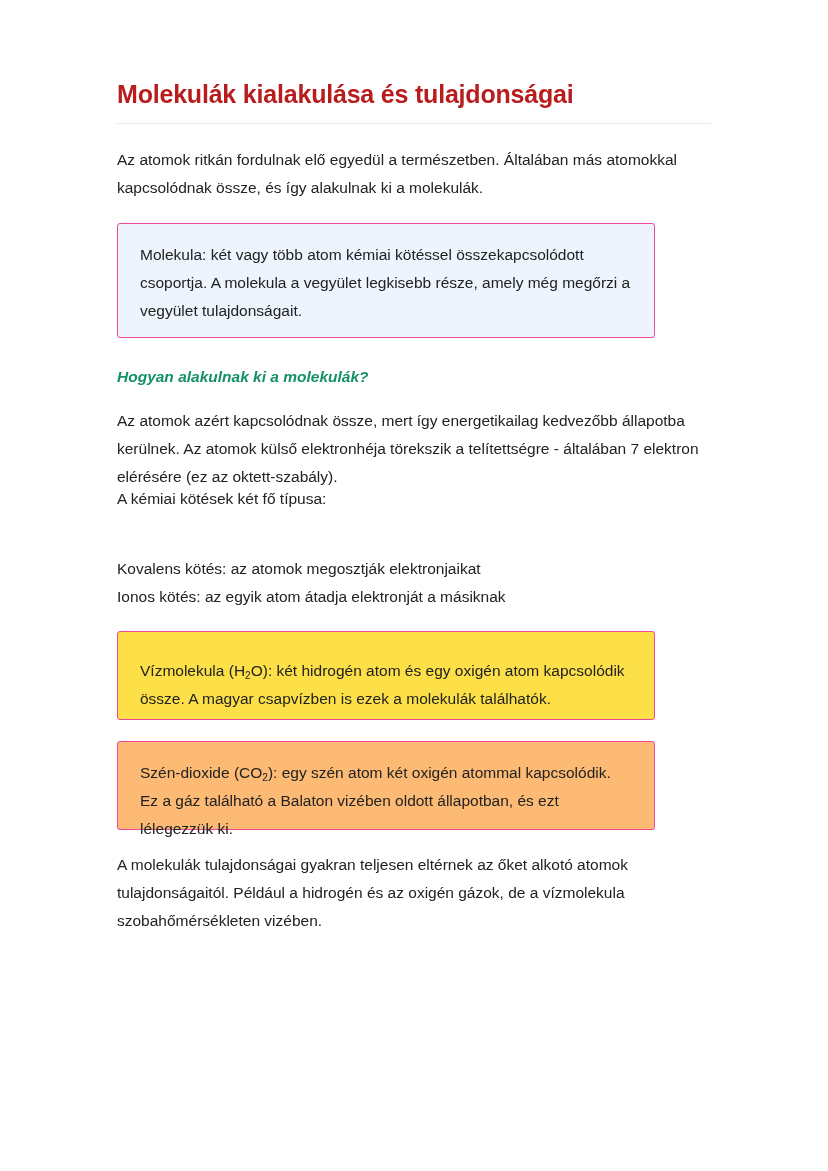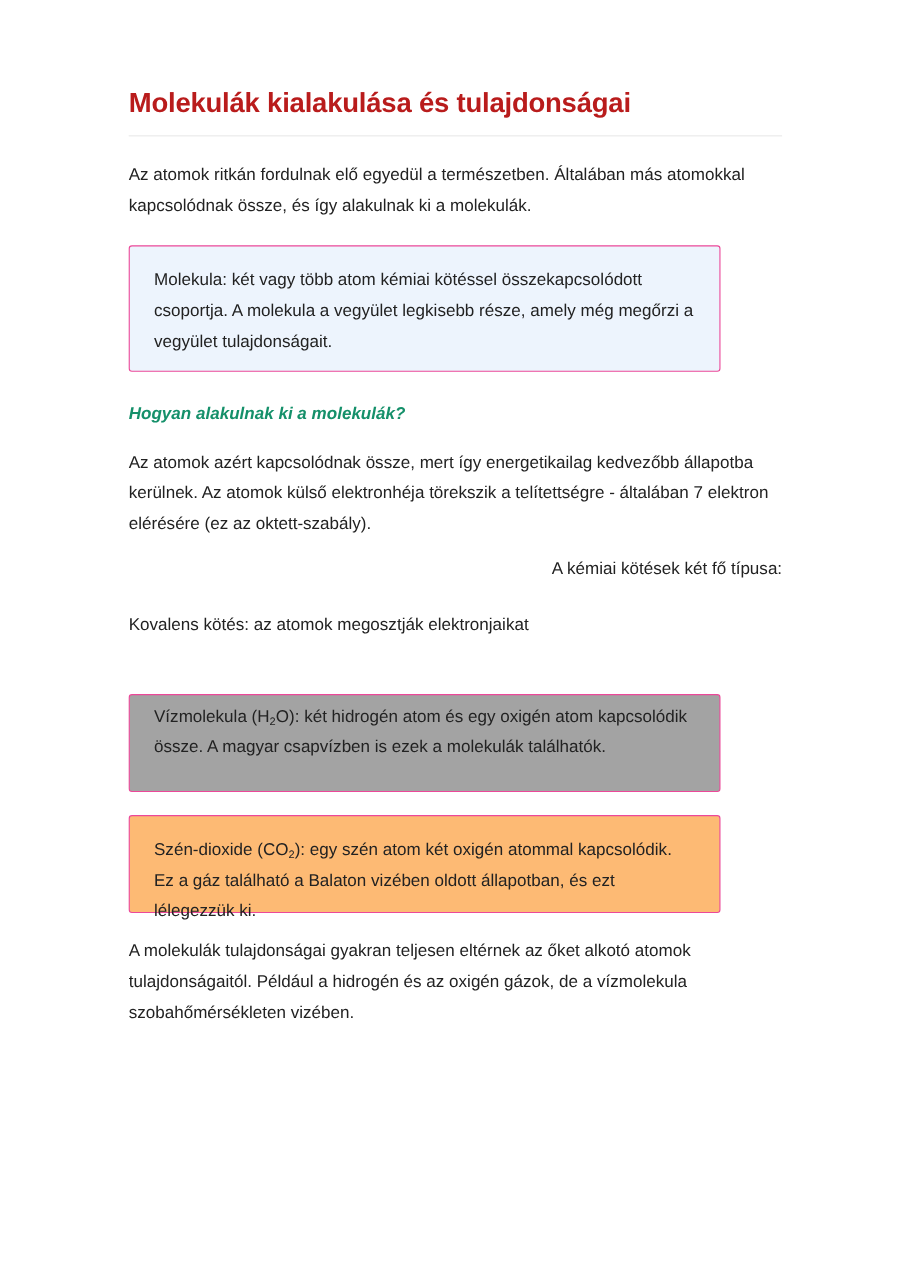--- a/index.html
+++ b/index.html
@@ -16,28 +16,28 @@
   }
   .rule { position: absolute; top: 123px; left: 0; width: 594px; height: 1px; background: #e8e8e8; }
   p { margin: 0; font-size: 15.5px; line-height: 28px; }
   .intro { position: absolute; top: 146px; left: 0; width: 594px; }
   .box {
     position: absolute; left: 0; width: 538px; box-sizing: border-box;
     border: 1px solid #ec4899; border-radius: 3px; padding: 0 22px;
   }
   .box p { font-size: 15.5px; line-height: 28px; }
   .box-def { top: 223px; height: 115px; background: #edf4fd; padding-top: 17px; }
-  .box-ex1 { top: 631px; height: 89px; background: #a3a3a3; padding-top: 6px; }
+  .box-ex1 { top: 631px; height: 89px; background: #fde047; padding-top: 25px; }
   .box-ex2 { top: 741px; height: 89px; background: #fdba74; padding-top: 17px; }
   h2 {
     position: absolute; top: 368px; left: 0; margin: 0;
     font-size: 15.5px; font-weight: bold; color: #15906a; font-style: italic;
   }
   .p2 { position: absolute; top: 407px; left: 0; width: 594px; }
-  .p3 { position: absolute; top: 504px; left: 0; width: 594px; text-align: right; }
+  .p3 { position: absolute; top: 485px; left: 0; width: 594px; }
   .list { position: absolute; top: 555px; left: 0; width: 594px; }
   .p4 { position: absolute; top: 851px; left: 0; width: 594px; }
   sub { font-size: 10px; vertical-align: -3px; line-height: 0; }
 </style>
 </head>
 <body>
 
 <div class="page">
   <h1>Molekulák kialakulása és tulajdonságai</h1>
   <div class="rule"></div>
@@ -49,20 +49,21 @@
   </div>
 
   <h2>Hogyan alakulnak ki a molekulák?</h2>
 
   <p class="p2">Az atomok azért kapcsolódnak össze, mert így energetikailag kedvezőbb állapotba kerülnek. Az atomok külső elektronhéja törekszik a telítettségre - általában 7 elektron elérésére (ez az oktett-szabály).</p>
 
   <p class="p3">A kémiai kötések két fő típusa:</p>
 
   <div class="list">
     <p>Kovalens kötés: az atomok megosztják elektronjaikat</p>
+    <p>Ionos kötés: az egyik atom átadja elektronját a másiknak</p>
   </div>
 
   <div class="box box-ex1">
     <p><span>Vízmolekula (H</span><sub>2</sub><span>O)</span><span>: két hidrogén atom és egy oxigén atom kapcsolódik össze. A magyar csapvízben is ezek a molekulák találhatók.</span></p>
   </div>
 
   <div class="box box-ex2">
     <p><span>Szén-dioxide (CO</span><sub>2</sub><span>)</span><span>: egy szén atom két oxigén atommal kapcsolódik. Ez a gáz található a Balaton vizében oldott állapotban, és ezt lélegezzük ki.</span></p>
   </div>
 

